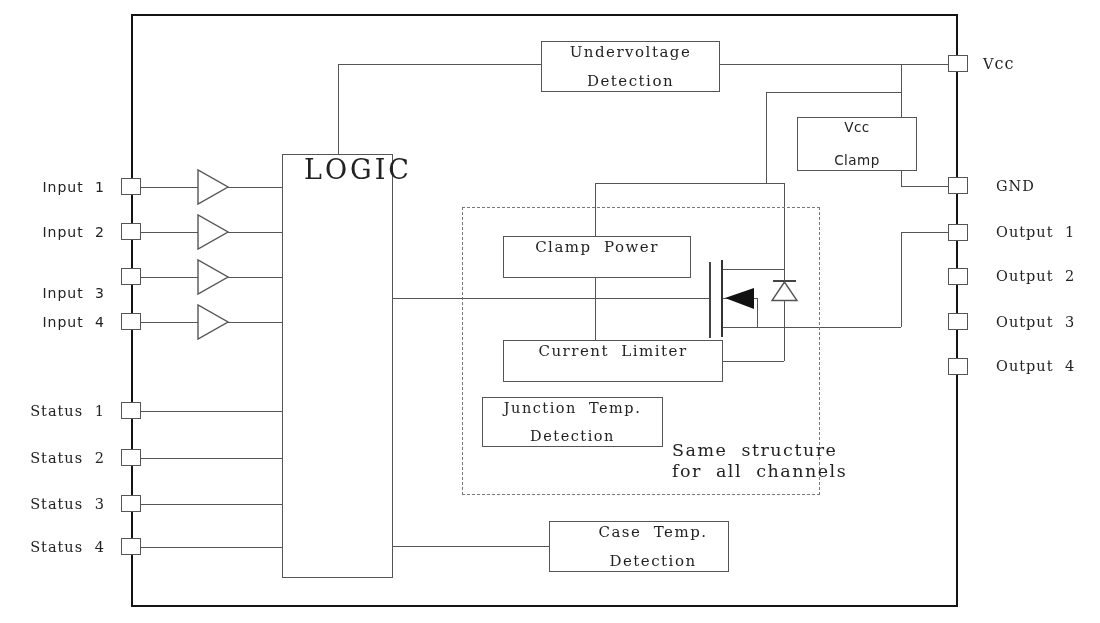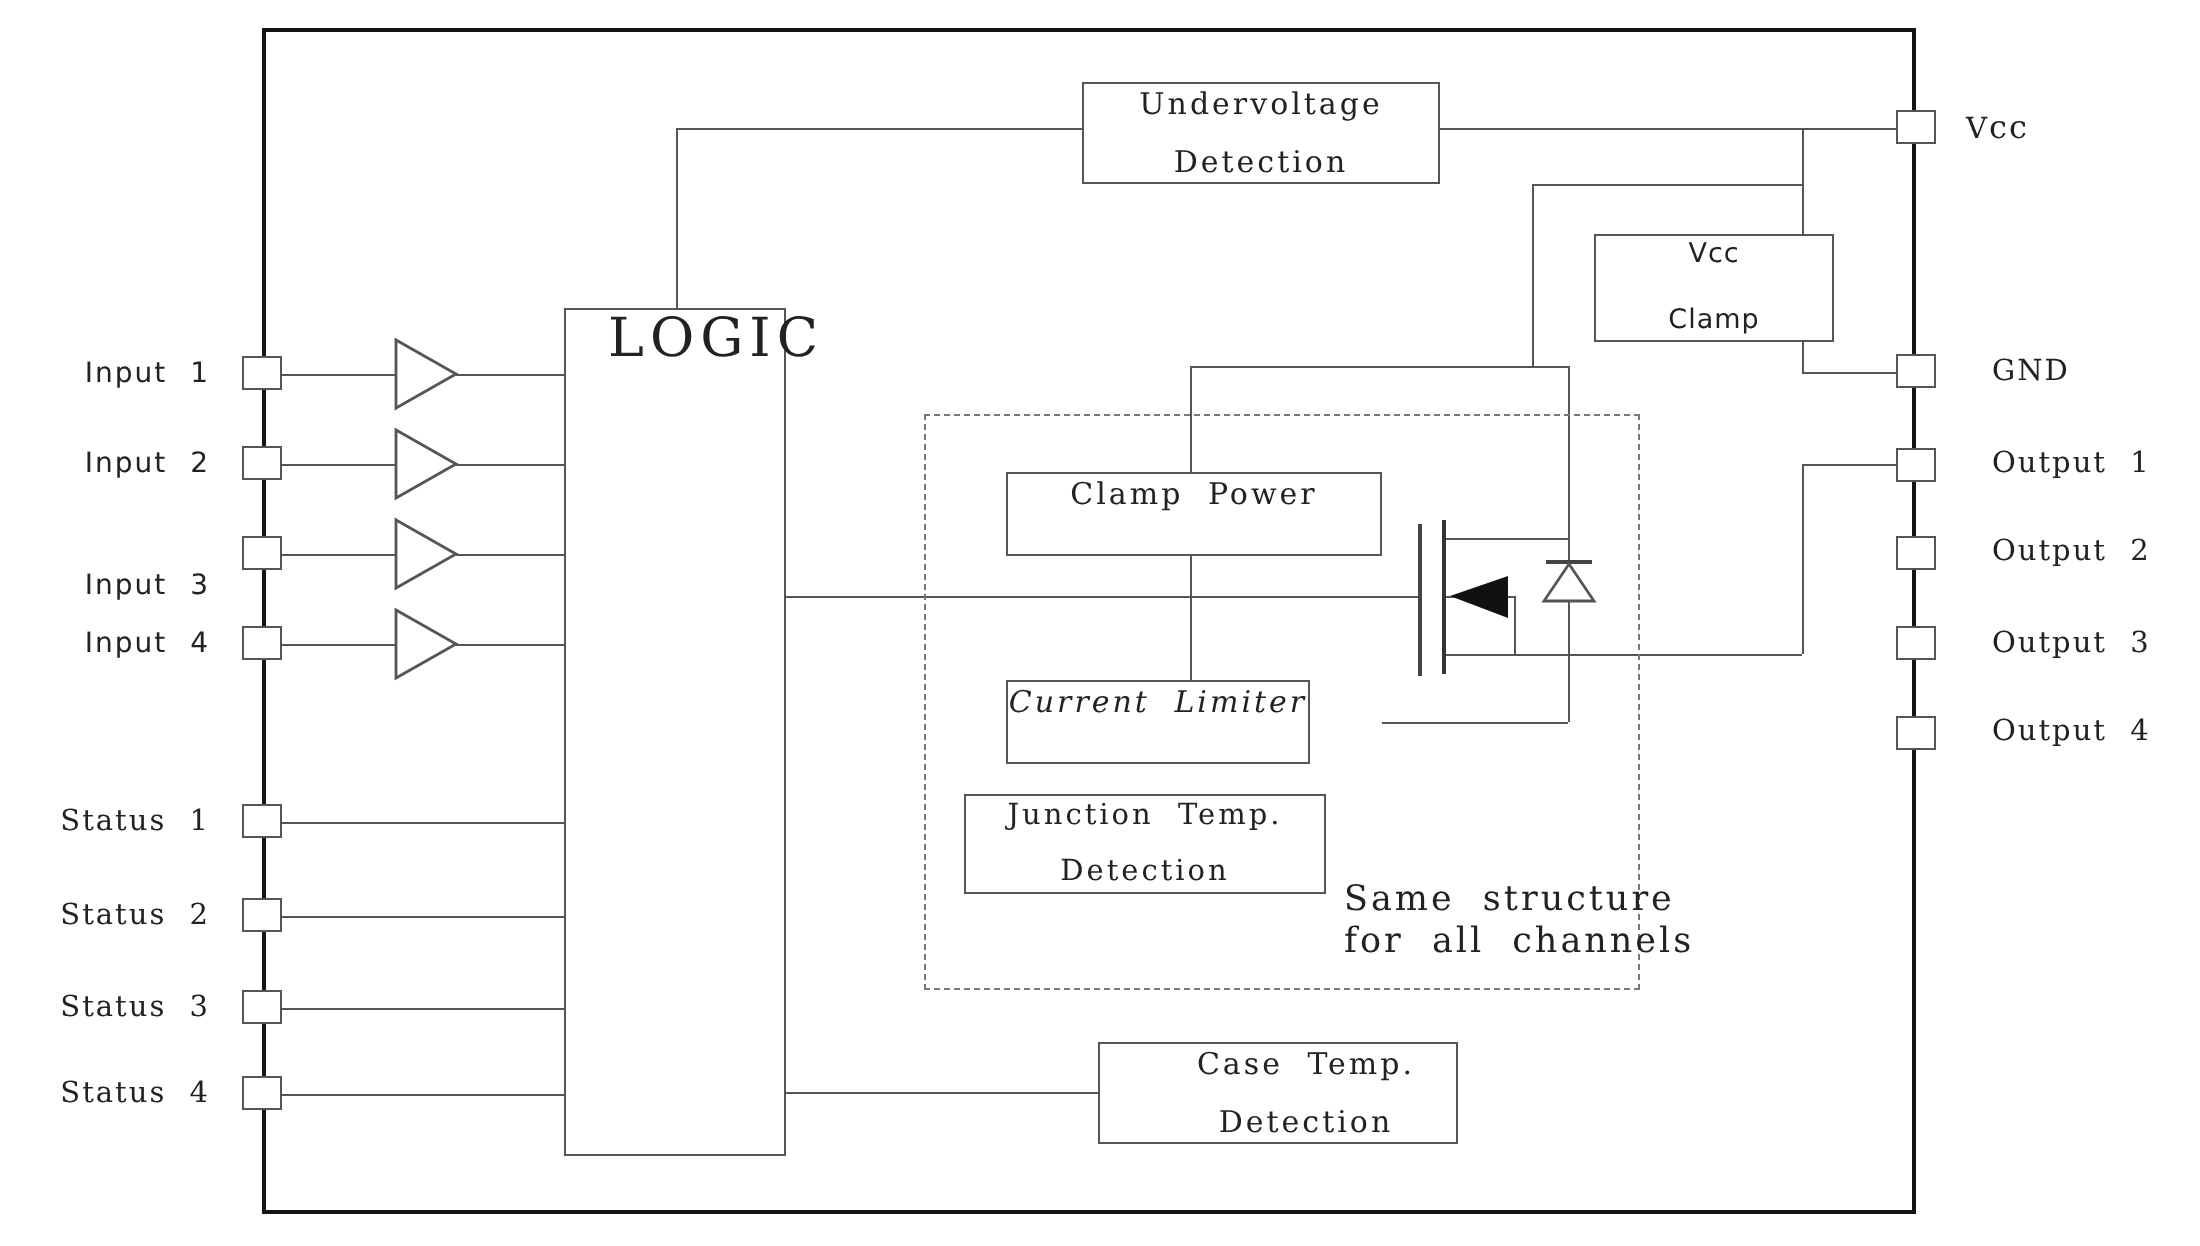--- a/index.html
+++ b/index.html
@@ -115,21 +115,21 @@
   </div>
 
   <div class="block" style="left:282px;top:154px;width:111px;height:424px;">
     <div class="logic-text">LOGIC</div>
   </div>
 
   <div class="block" style="left:503px;top:236px;width:188px;height:42px;">
     <div>Clamp Power</div>
   </div>
 
-  <div class="block" style="left:503px;top:340px;width:152px;height:42px;font-style:italic;">
+  <div class="block" style="left:503px;top:340px;width:220px;height:42px;">
     <div>Current Limiter</div>
   </div>
 
   <div class="block" style="left:482px;top:397px;width:181px;height:50px;font-size:14.5px;">
     <div>Junction Temp.</div>
     <div>Detection</div>
   </div>
 
   <div class="block" style="left:549px;top:521px;width:180px;height:51px;padding-left:28px;">
     <div>Case Temp.</div>

